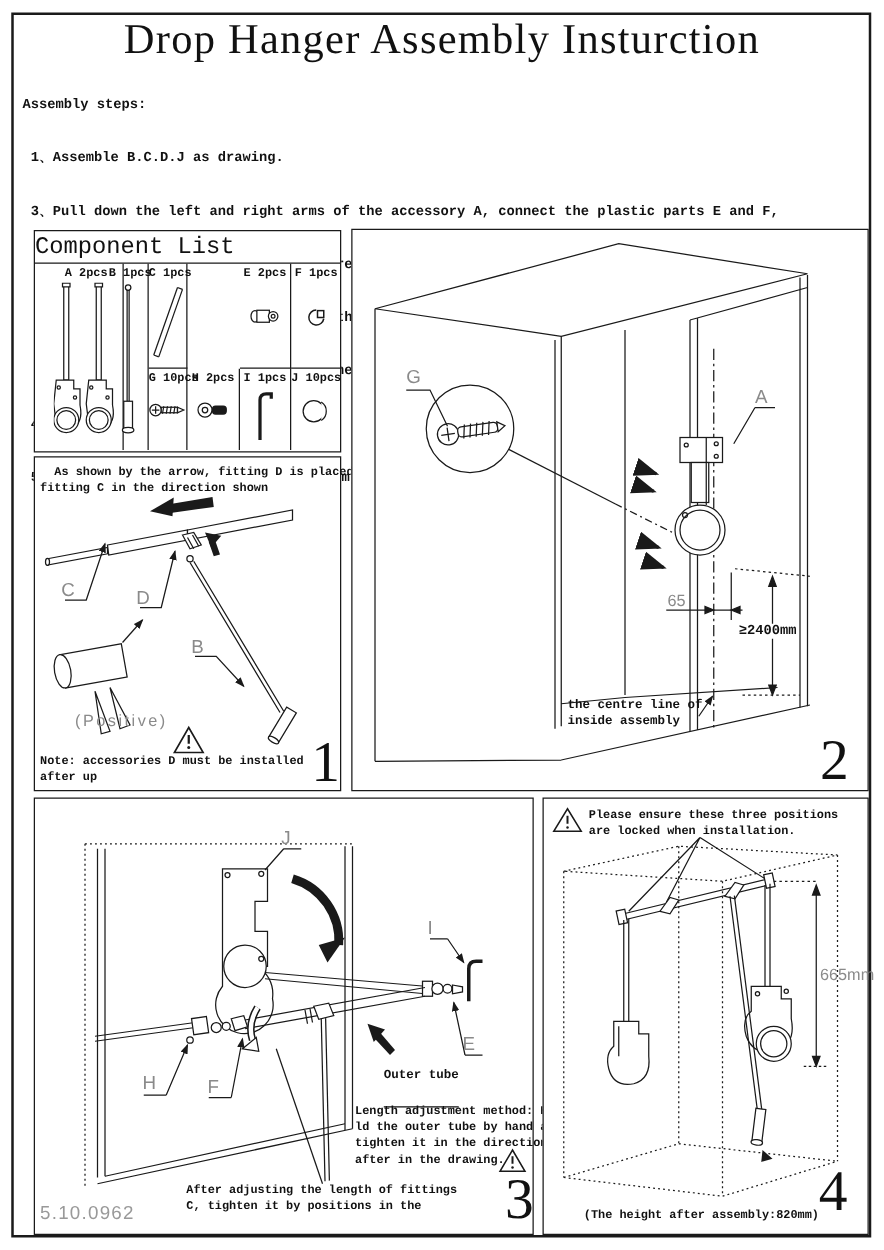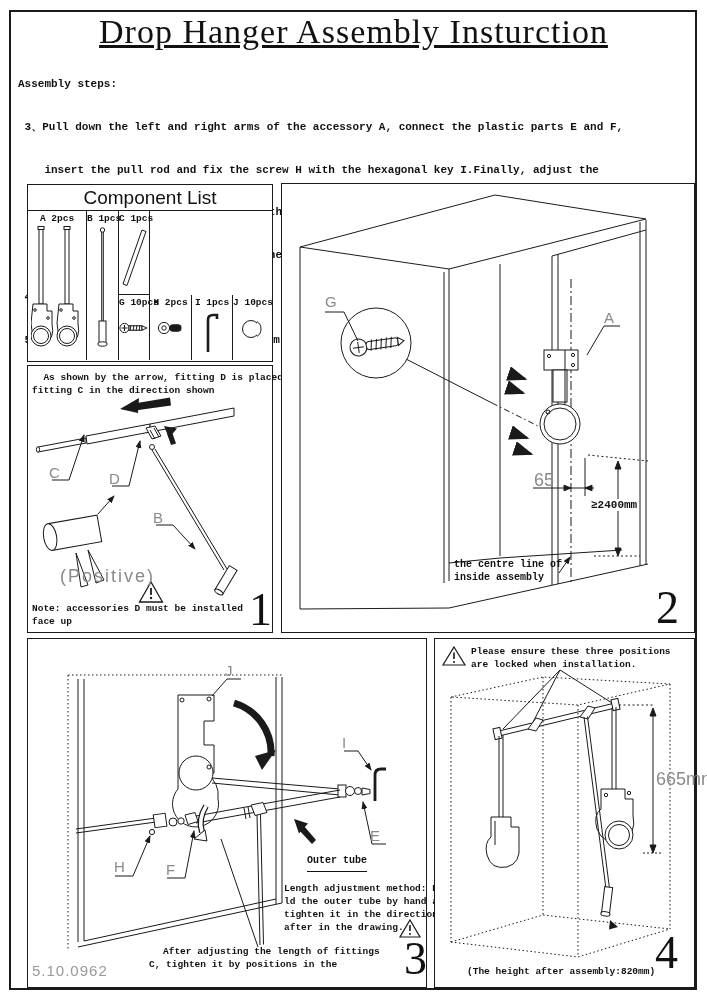--- a/index.html
+++ b/index.html
@@ -6,68 +6,69 @@
   html,body { margin:0; padding:0; }
   body {
     width:707px; height:1000px; position:relative; background:#fff;
     font-family:"Liberation Mono","DejaVu Sans Mono",monospace; color:#111;
     overflow:hidden;
   }
   .page-border { position:absolute; left:9px; top:10px; width:688px; height:980px;
     border:2px solid #1a1a1a; }
   .title { position:absolute; left:10px; top:13px; width:687px; text-align:center;
     font-family:"Liberation Serif","DejaVu Serif",serif; font-size:34px; letter-spacing:1px;
-    color:#111; white-space:pre;text-decoration:underline; }
+    color:#111; white-space:pre; }
   .steps { position:absolute; left:18px; top:49px; font-size:11px; font-weight:bold;
     line-height:14.2px; white-space:pre; }
   .panel { position:absolute; border:1.5px solid #1a1a1a; background:#fff; }
   .art { position:absolute; left:0; top:0; }
   .t { position:absolute; white-space:pre; font-weight:bold; color:#111; }
   .s95 { font-size:9.5px; line-height:13px; }
   .s10 { font-size:10px; line-height:13px; }
   .s11 { font-size:11px; }
   .cad { font-family:"Liberation Sans","DejaVu Sans",sans-serif; font-weight:normal;
     color:#8a8a8a; font-size:15px; line-height:15px; }
-  .cad-sm { font-size:18px; }
+  .cad-sm { font-size:13px; }
   .big-num { position:absolute; font-family:"Liberation Serif","DejaVu Serif",serif;
     font-size:46px; line-height:40px; color:#111; font-weight:normal; }
   .wbg { background:#fff; padding:0 1px; }
-  .underlined { border-bottom:1.2px solid #111; padding-bottom:4px; }
+  .underlined { border-bottom:1.2px solid #111; padding-bottom:18px; }
   
-  .cl-title { position:absolute; left:0; top:0; width:100%; height:26px; text-align:center;
-    font-family:Liberation Sans, sans-serif; font-size:19px; line-height:25px;
+  .cl-title { position:absolute; left:0; top:0; width:100%; height:26px; text-align:left;
+    font-family:Liberation Mono, monospace; font-size:19px; line-height:25px;
     border-bottom:1px solid #1a1a1a; }
   .cl-cell { position:absolute; }
   .cl-label { text-align:center; font-size:9.5px; font-weight:bold; white-space:nowrap;
     margin-top:2px; }
   .cl-icon { display:block; margin:2px auto 0 auto; }
   .br { border-right:1px solid #1a1a1a; }
   .bb { border-bottom:1px solid #1a1a1a; }
 </style>
 </head>
 <body>
 
 <div class="page-border"></div>
 
 <div class="title">Drop Hanger Assembly Insturction</div>
 
 <div class="steps">
   <div>Assembly steps:</div>
+  <div> 1、Assemble B.C.D.J as drawing.</div>
   <div> 3、Pull down the left and right arms of the accessory A, connect the plastic parts E and F,</div>
   <div>    insert the pull rod and fix the screw H with the hexagonal key I.Finally, adjust the</div>
   <div>    length of fittings C (adjusting method: hold the outer pipe, then tighten in the direction</div>
   <div>    of Figure 3) under the action of the eccentric component inside.Natural locking.</div>
   <div> 4、Finished as drawing.</div>
   <div> 5、Recommend installation height≥2400mm, load bearing capacity 7.5kg.</div>
 </div>
 
 <div class="panel" style="left:27px;top:184px;width:246px;height:178px">
   <div class="cl-title">Component List</div>
 
-  <div class="cl-cell br" style="left:0;top:26px;width:59px;height:149px">
+  <div class="cl-cell br" style="left:12px;top:26px;width:59px;height:149px">
     <div class="cl-label">A 2pcs</div>
     <svg class="cl-icon" width="52" height="126" viewBox="0 0 52 126">
       <g stroke="#1a1a1a" stroke-width="1" fill="#fff">
         <g>
           <rect x="8" y="2" width="4" height="76"></rect>
             <rect x="7" y="0.5" width="6" height="3"></rect>
           <path d="M2,78 h14 v7 h5 v13 q3,15 -7,18 q-12,2 -13,-11 l-1,-8 z"></path>
           <circle cx="10" cy="110" r="10"></circle>
             <circle cx="10" cy="110" r="7.5"></circle>
           <circle cx="4" cy="84" r="1.3"></circle>
@@ -105,21 +106,41 @@
       <g stroke="#1a1a1a" stroke-width="1" fill="none">
         <line x1="4" y1="58" x2="23" y2="4"></line>
           <line x1="8" y1="59.5" x2="27" y2="5.5"></line>
         <line x1="23" y1="4" x2="27" y2="5.5"></line>
           <line x1="4" y1="58" x2="8" y2="59.5"></line>
       </g>
     </svg>
   </div>
 
 
-
+  <div class="cl-cell br bb" style="left:164px;top:26px;width:41px;height:84px">
+    <div class="cl-label">E 2pcs</div>
+    <svg class="cl-icon" style="margin-top:20px" width="26" height="18" viewBox="0 0 26 18">
+      <g stroke="#1a1a1a" stroke-width="1" fill="#fff">
+        <ellipse cx="5" cy="9" rx="3.2" ry="4.6"></ellipse>
+        <rect x="6.5" y="4.2" width="10" height="9.6"></rect>
+        <circle cx="19.5" cy="9" r="3.8"></circle>
+          <circle cx="19.5" cy="9" r="1.5"></circle>
+      </g>
+    </svg>
+  </div>
+
+  <div class="cl-cell bb" style="left:205px;top:26px;width:40px;height:84px">
+    <div class="cl-label">F 1pcs</div>
+    <svg class="cl-icon" style="margin-top:22px" width="18" height="16" viewBox="0 0 18 16">
+      <g stroke="#1a1a1a" stroke-width="1.2" fill="none">
+        <path d="M9,2 a6,6 0 1,0 6,7"></path>
+        <rect x="10" y="2.5" width="5" height="5.5" fill="#fff"></rect>
+      </g>
+    </svg>
+  </div>
 
   <div class="cl-cell br" style="left:91px;top:110px;width:31px;height:65px">
     <div class="cl-label">G 10pcs</div>
     <svg class="cl-icon" style="margin-top:12px" width="30" height="16" viewBox="0 0 30 16">
       <g stroke="#1a1a1a" stroke-width="1" fill="#fff">
         <circle cx="5.5" cy="8" r="4.6"></circle>
         <line x1="2.5" y1="8" x2="8.5" y2="8"></line>
           <line x1="5.5" y1="5" x2="5.5" y2="11"></line>
         <rect x="10" y="5.8" width="13" height="4.4"></rect>
         <line x1="12" y1="5" x2="11" y2="11"></line>
@@ -204,21 +225,21 @@
       <circle cx="123" cy="232" r="1.2" fill="#1a1a1a"></circle>
     </g>
   </svg>
   <div class="t s95" style="left:4px;top:5px">  As shown by the arrow, fitting D is placed on</div>
   <div class="t s95" style="left:4px;top:18px">fitting C in the direction shown</div>
   <div class="t cad" style="left:21px;top:99px">C</div>
   <div class="t cad" style="left:81px;top:105px">D</div>
   <div class="t cad" style="left:125px;top:144px">B</div>
   <div class="t cad cad-sm" style="left:32px;top:203px;letter-spacing:2px">(Positive)</div>
   <div class="t s95" style="left:4px;top:236px">Note: accessories D must be installed</div>
-  <div class="t s95" style="left:4px;top:249px">face up</div>
+  <div class="t s95" style="left:4px;top:249px">after up</div>
   <div class="big-num" style="left:221px;top:224px">1</div>
 </div>
 
 <div class="panel" style="left:281px;top:183px;width:414px;height:450px">
   <svg class="art" width="411" height="447" viewBox="0 0 411 447">
     <defs>
       <marker id="a2" markerWidth="9" markerHeight="8" refX="7" refY="3" orient="auto">
         <path d="M0,0 L8,3 L0,6 Z" fill="#1a1a1a"></path>
       </marker>
     </defs>
@@ -359,21 +380,21 @@
   <div class="t cad" style="left:314px;top:96px">I</div>
   <div class="t cad" style="left:86px;top:220px">H</div>
   <div class="t cad" style="left:138px;top:223px">F</div>
   <div class="t cad" style="left:342px;top:189px">E</div>
   <div class="t s10"></div>
   <div class="t s10 underlined" style="left:279px;top:215px">Outer tube</div>
   <div class="t s95" style="left:256px;top:243px">Length adjustment method: Ho</div>
   <div class="t s95" style="left:256px;top:256px">ld the outer tube by hand and</div>
   <div class="t s95" style="left:256px;top:269px">tighten it in the direction</div>
   <div class="t s95" style="left:256px;top:282px">after in the drawing.</div>
-  <div class="t s95" style="left:135px;top:306px">After adjusting the length of fittings</div>
+  <div class="t s95" style="left:121px;top:306px">After adjusting the length of fittings</div>
   <div class="t s95" style="left:121px;top:319px">C, tighten it by positions in the</div>
   <div class="t cad" style="left:4px;top:324px;letter-spacing:1px;color:#999">5.10.0962</div>
   <div class="big-num" style="left:376px;top:300px">3</div>
 </div>
 
 <div class="panel" style="left:434px;top:638px;width:261px;height:350px">
   <svg class="art" width="258" height="347" viewBox="0 0 258 347">
     <g stroke="#1a1a1a" stroke-width="1" fill="none">
       <path d="M16,58 L108,38 L235,45 L143,66 Z M16,58 V303 M235,45 V290 M143,66 V318 M108,38 V276 M16,303 L143,318 L235,290 M16,303 L108,276 L235,290" stroke-dasharray="1.5 2.5"></path>
       <path d="M125,31 L68,90 M125,31 L98,83 M125,31 L177,64"></path>

